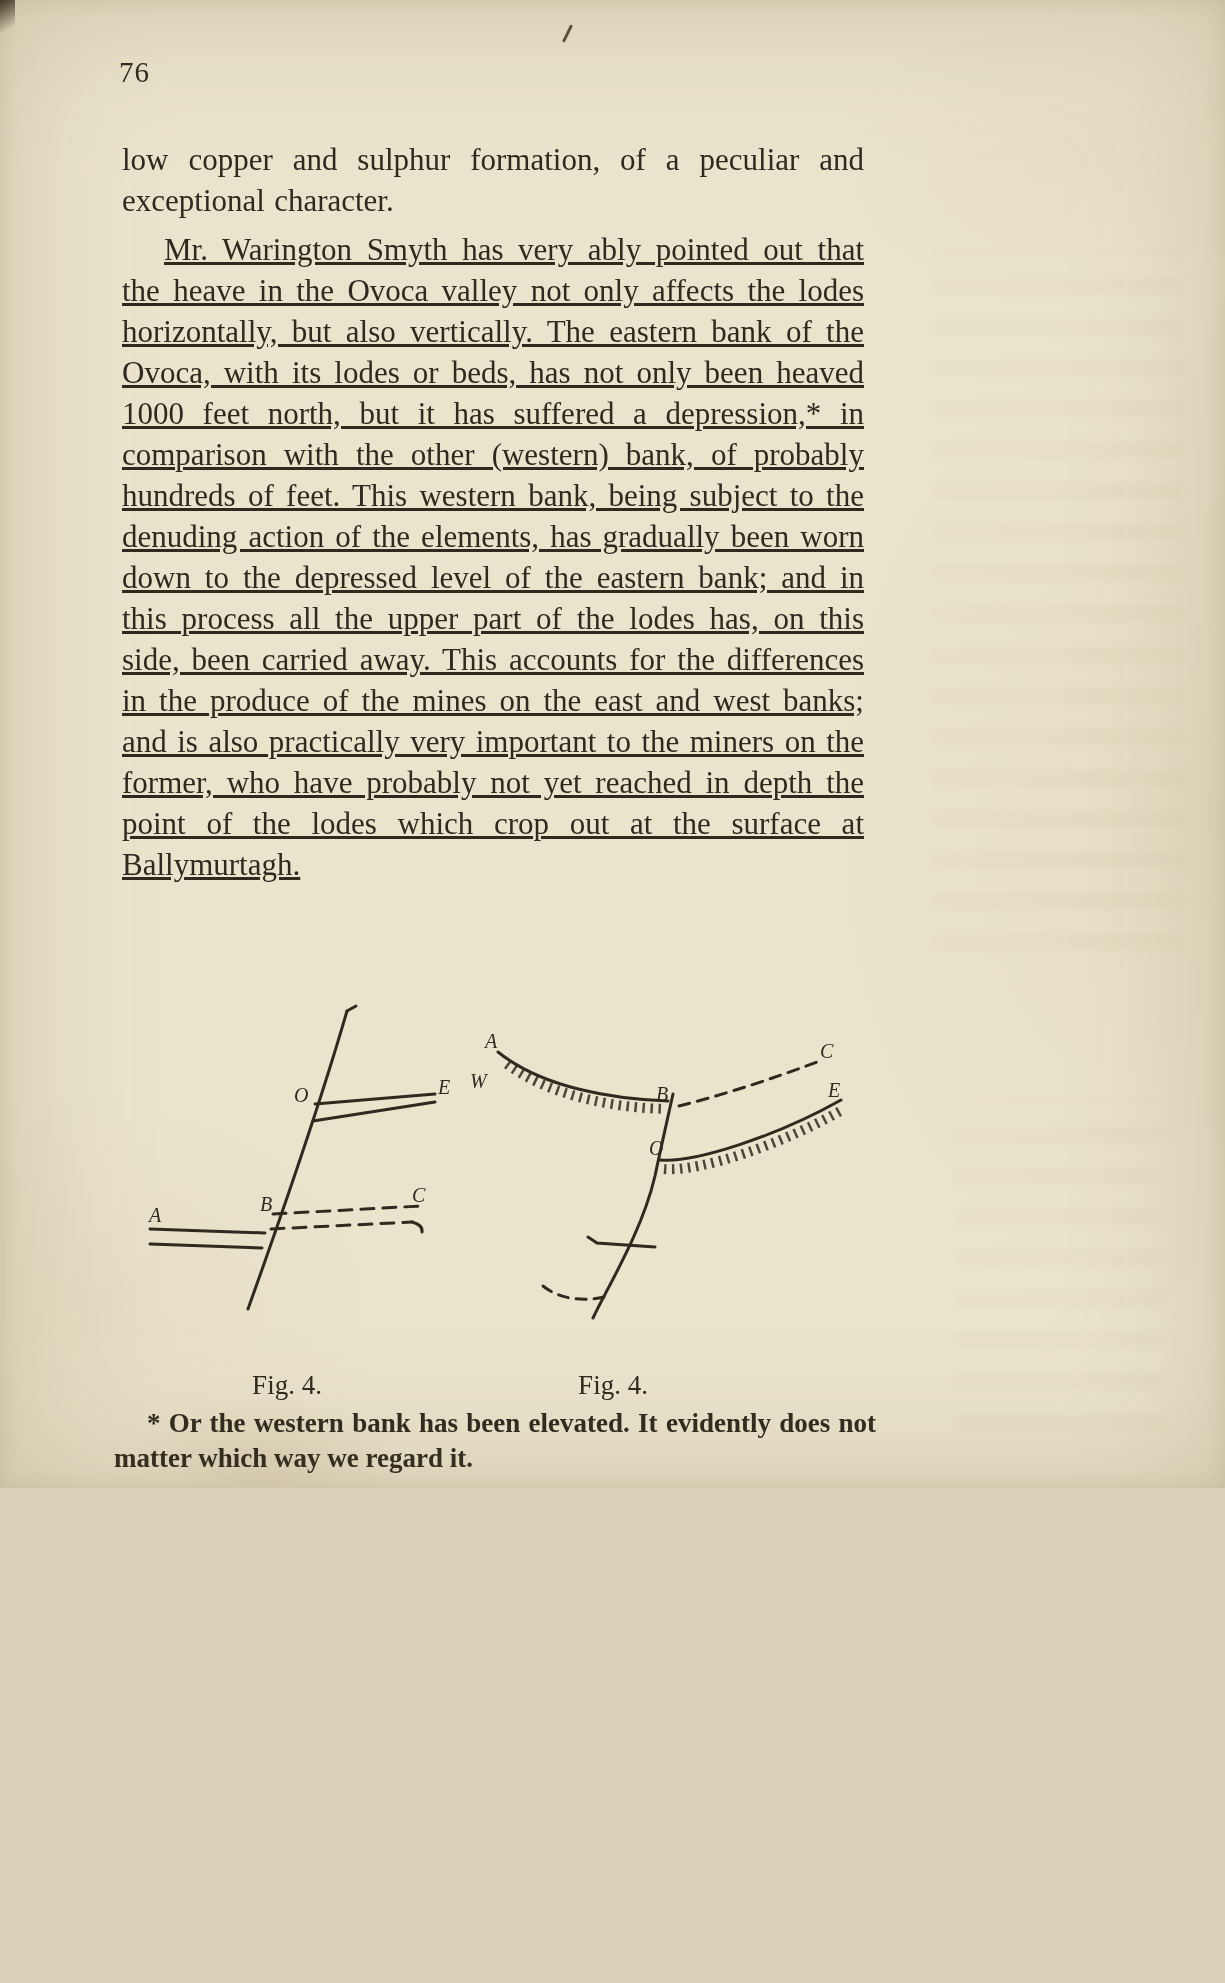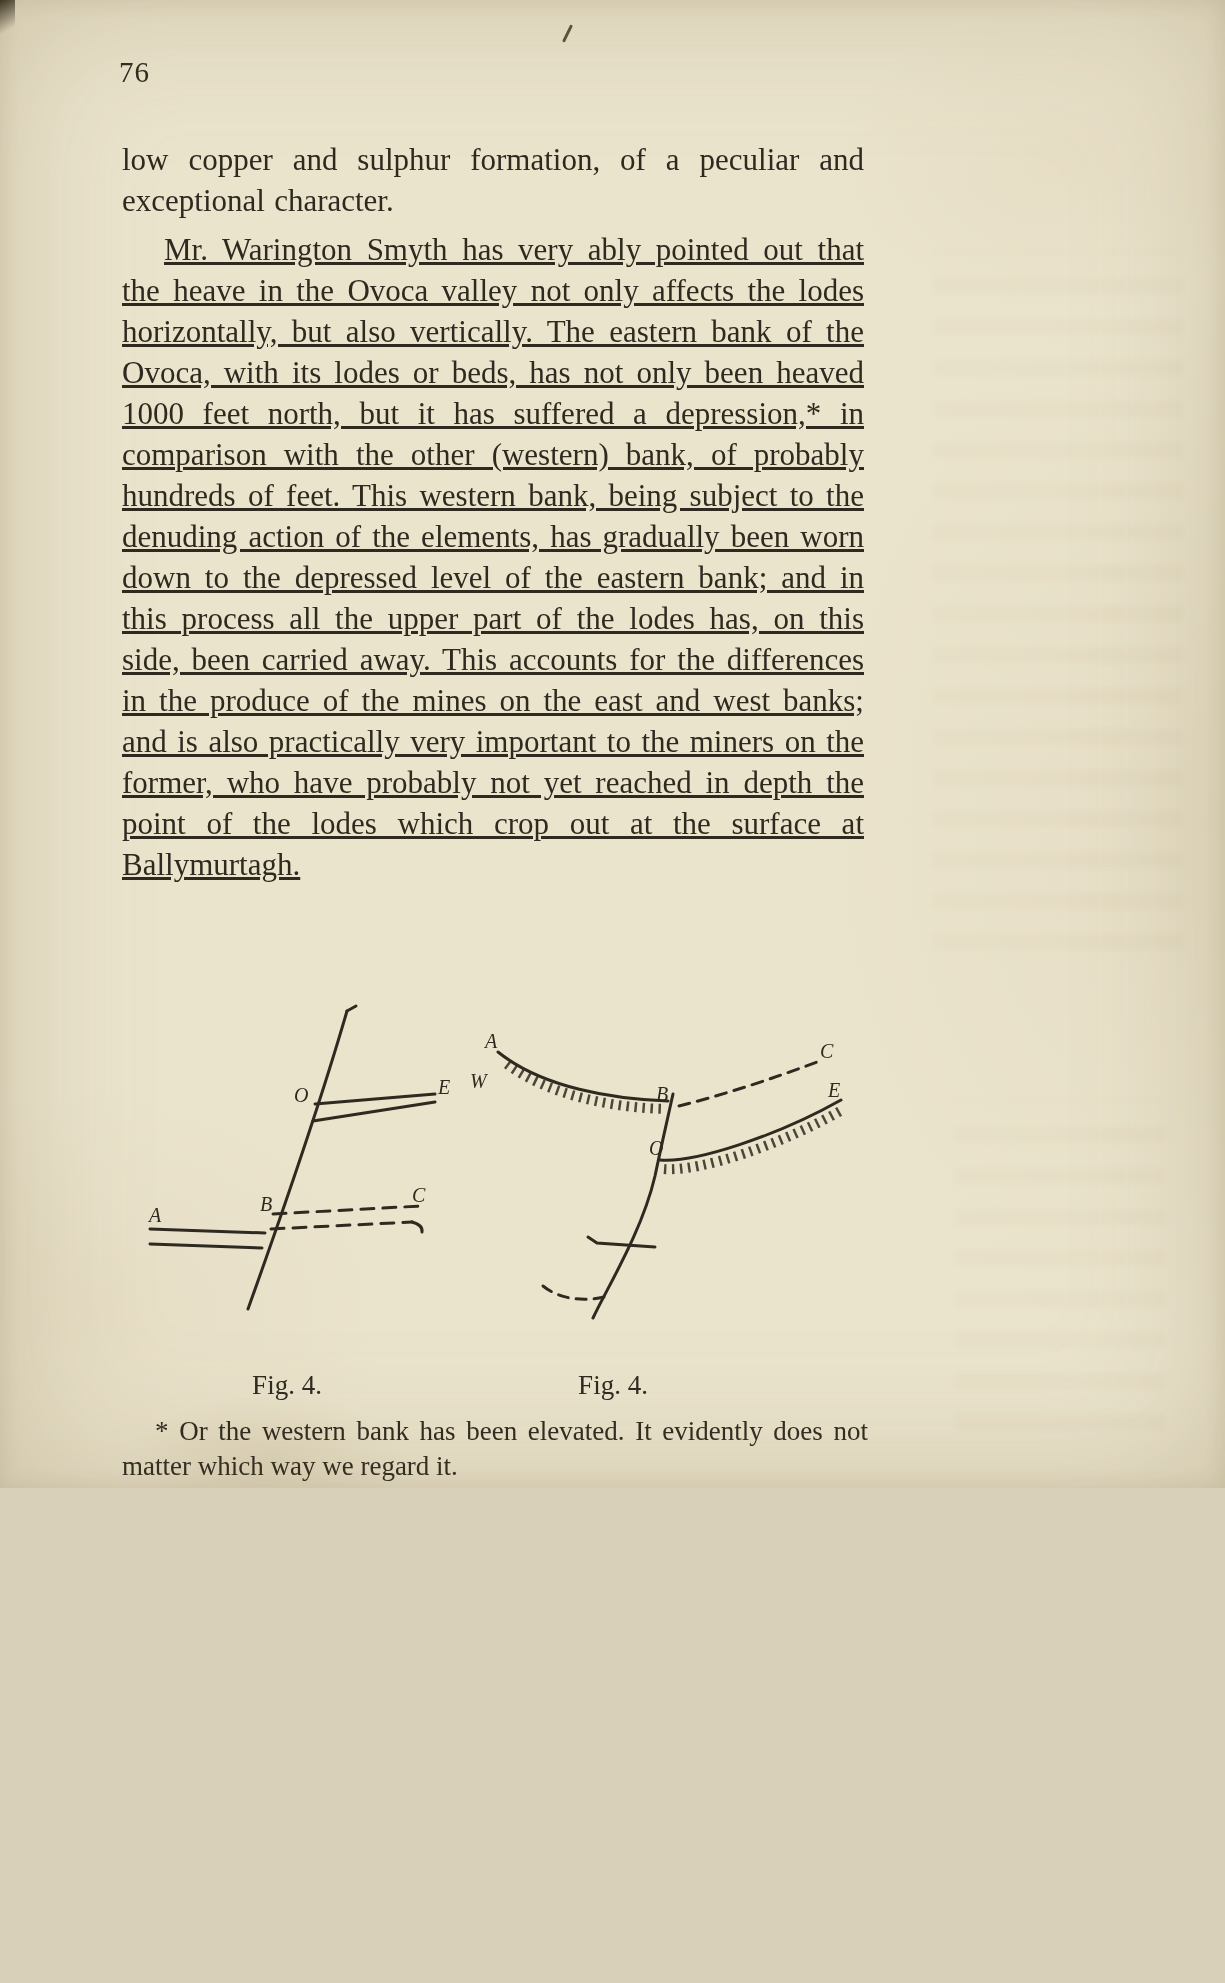--- a/index.html
+++ b/index.html
@@ -64,21 +64,21 @@
   .fig-caption{
     position:absolute;width:130px;text-align:center;top:1370px;
     font-size:27px;
   }
   .fig-caption.c1{left:222px;}
   .fig-caption.c2{left:548px;}
   .footnote{
     position:absolute;top:1406px;left:114px;width:762px;
     font-size:27px;line-height:35px;text-align:justify;
   }
-  .footnote p{margin:8px;text-indent:33px;}
+  .footnote p{margin:0;text-indent:33px;font-weight:bold;}
 </style>
 </head>
 <body>
 
 <div class="page">
 
   <div class="texture"></div>
   <div class="bleed b1"></div>
   <div class="bleed b2"></div>
   <div class="corner-mark"></div>

